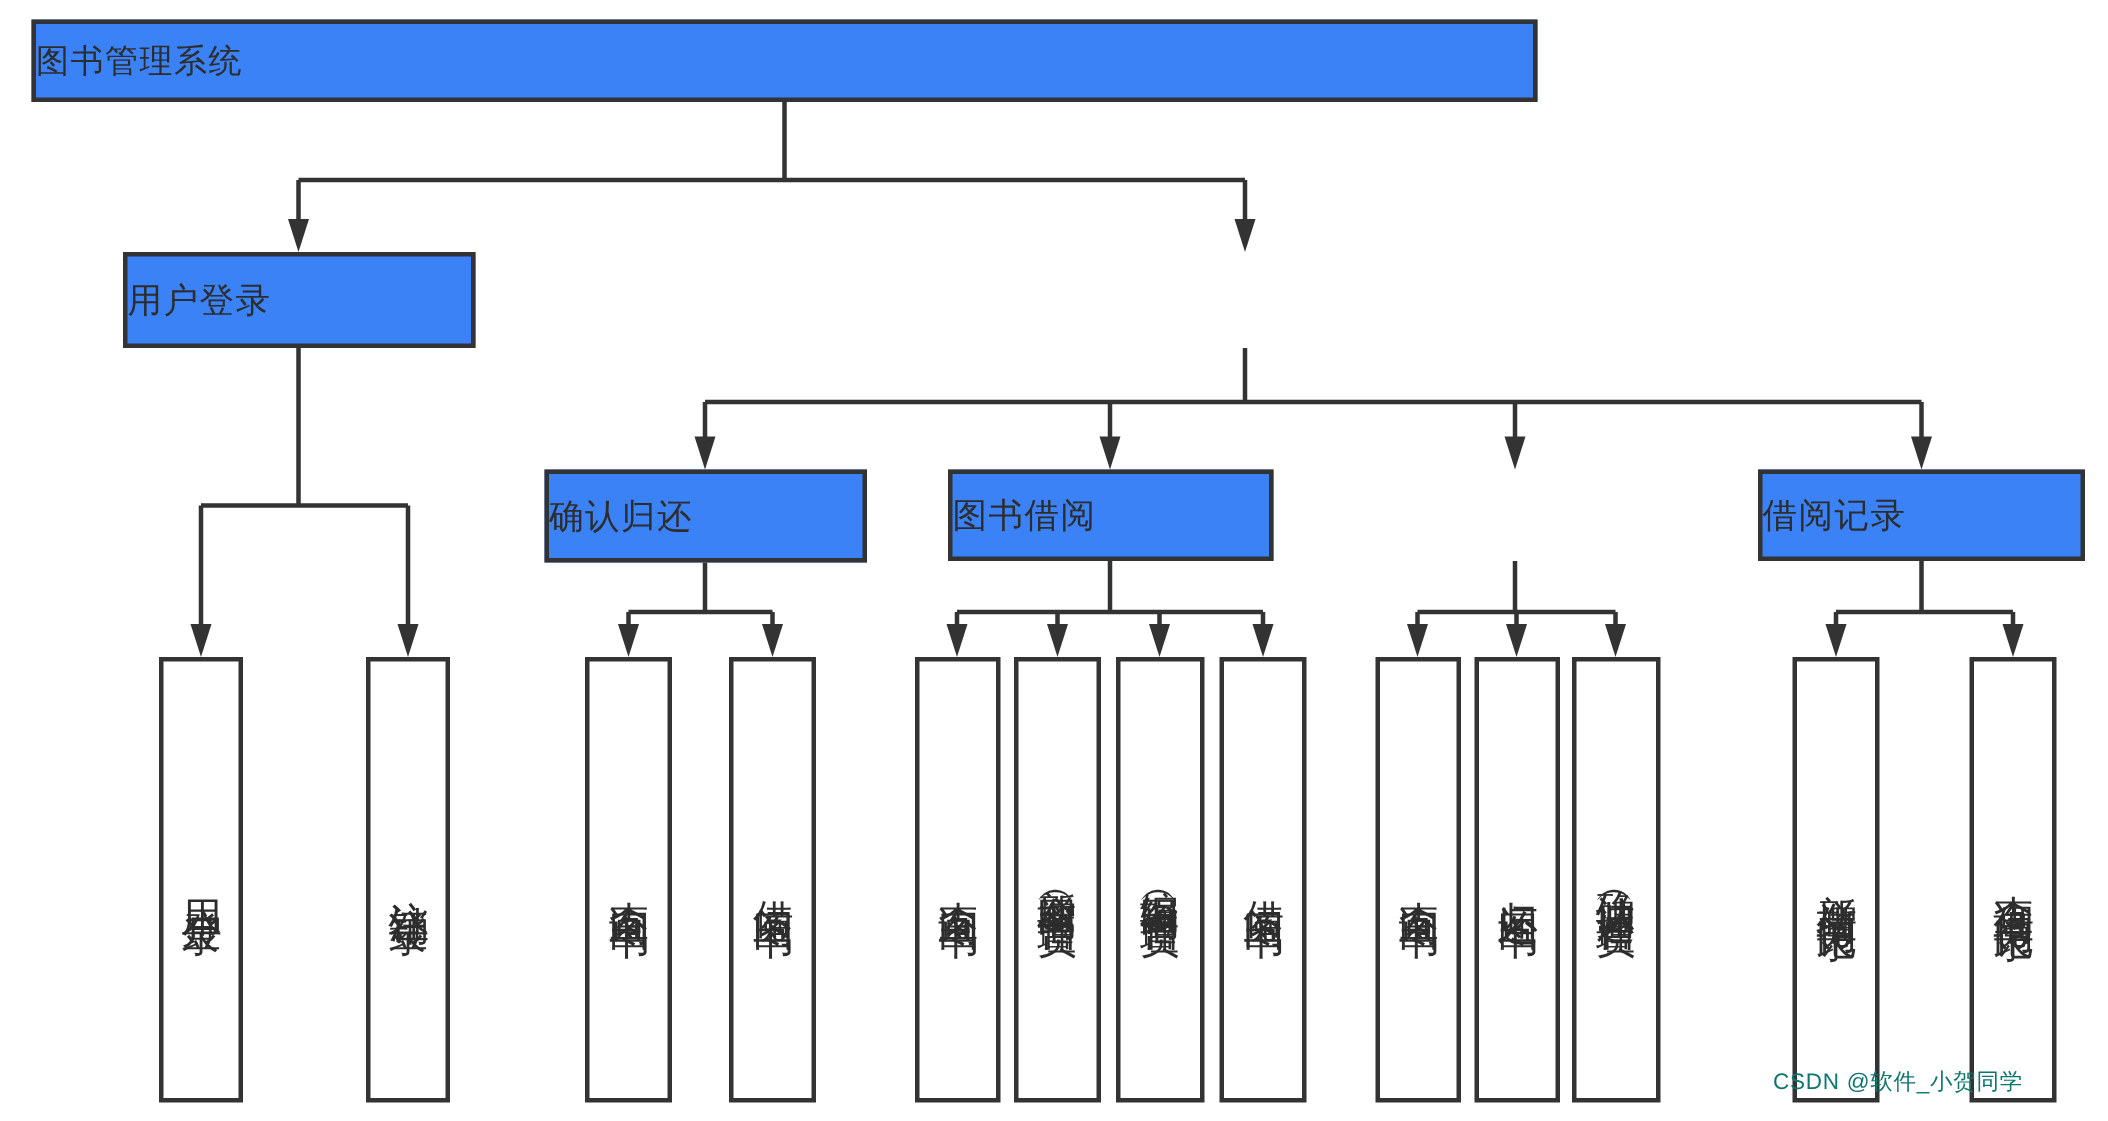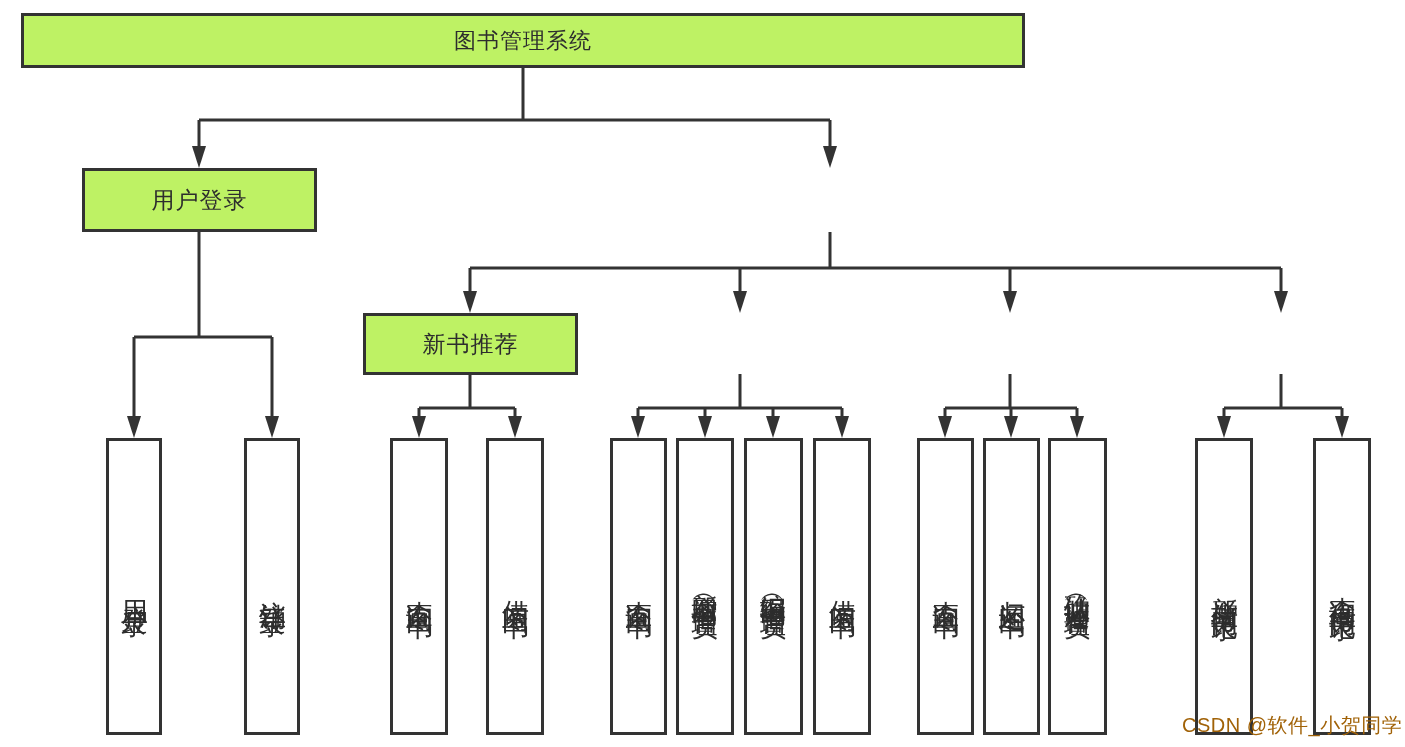--- a/index.html
+++ b/index.html
@@ -16,25 +16,24 @@
 
   .connector-layer {
     position: absolute;
     left: 0; top: 0;
     width: 1405px; height: 747px;
     z-index: 1;
   }
 
   .hnode {
     position: absolute;
-    background: #bef264;
+    background: #3b82f6;
     border: 3px solid #333333;
     display: flex;
     align-items: center;
-    justify-content: center;
     color: #2d2d2d;
     font-size: 23px;
     letter-spacing: 1px;
     z-index: 2;
   }
   .hnode.root { font-size: 22px; }
 
   .vnode {
     position: absolute;
     top: 438px;
@@ -54,22 +53,22 @@
     letter-spacing: 4px;
     line-height: 1;
     white-space: nowrap;
   }
   .vnode.long .vtext { letter-spacing: 3px; font-size: 26px; }
 
   .watermark {
     position: absolute;
     left: 1182px;
     top: 712px;
-    font-size: 20px;
-    color: #a16207;
+    font-size: 15px;
+    color: #0f766e;
     letter-spacing: 0.5px;
     z-index: 3;
     white-space: nowrap;
   }
 </style>
 </head>
 <body>
 
 <div class="canvas">
 
@@ -111,21 +110,27 @@
 
   <div class="hnode root" style="left:21px; top:13px; width:1004px; height:55px">
     <span>图书管理系统</span>
   </div>
 
   <div class="hnode" style="left:82px; top:168px; width:235px; height:64px">
     <span>用户登录</span>
   </div>
 
   <div class="hnode" style="left:363px; top:313px; width:215px; height:62px">
-    <span>新书推荐</span>
+    <span>确认归还</span>
+  </div>
+  <div class="hnode" style="left:632px; top:313px; width:217px; height:61px">
+    <span>图书借阅</span>
+  </div>
+  <div class="hnode" style="left:1172px; top:313px; width:218px; height:61px">
+    <span>借阅记录</span>
   </div>
 
   <div class="vnode" style="left:106px; width:56px">
     <span class="vtext">用户登录</span>
   </div>
   <div class="vnode" style="left:244px; width:56px">
     <span class="vtext">注销登录</span>
   </div>
 
   <div class="vnode" style="left:390px; width:58px">

